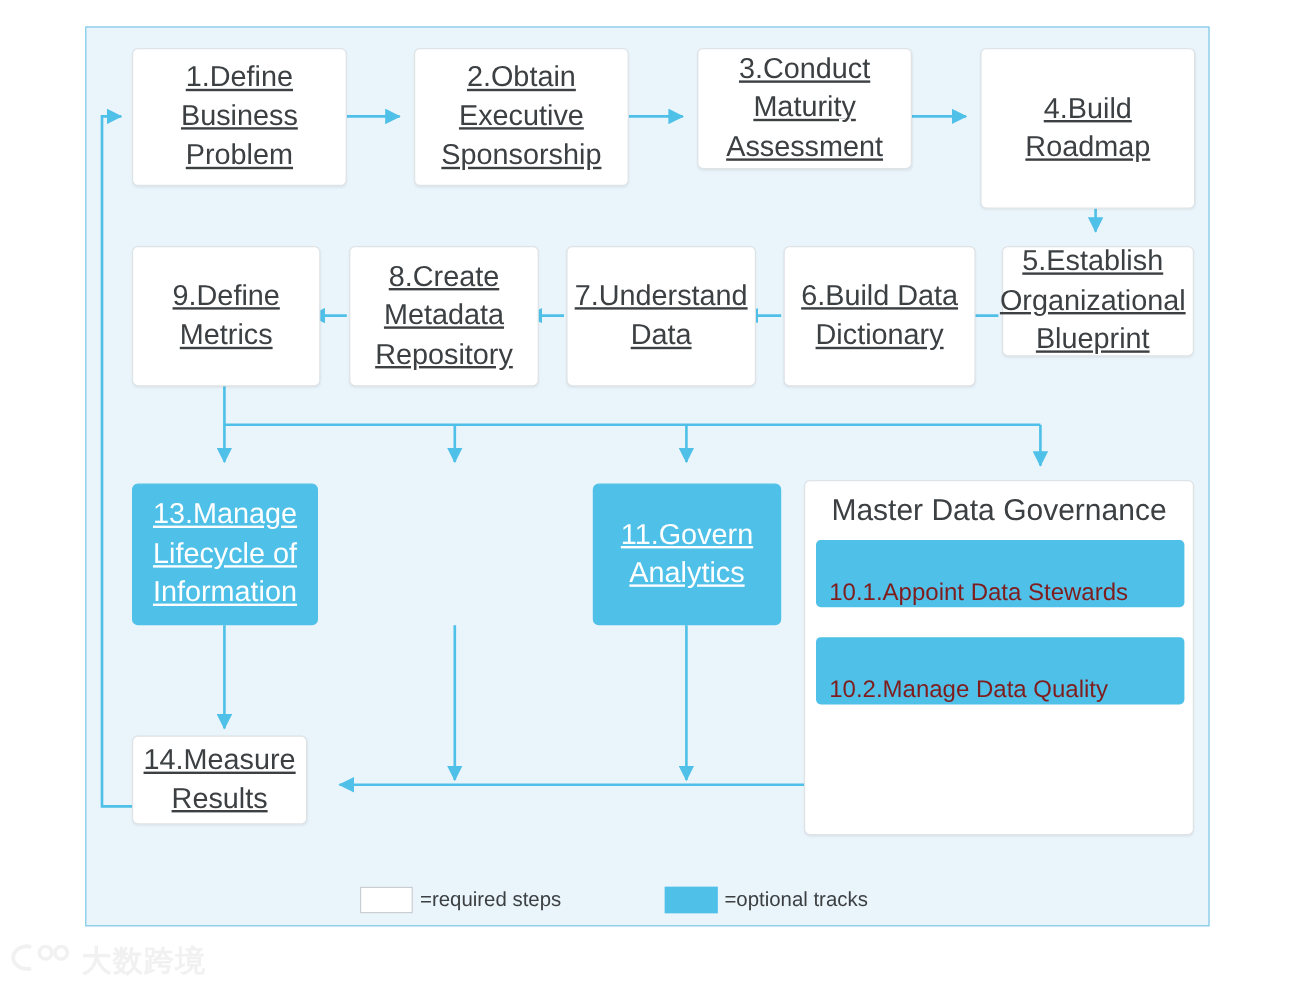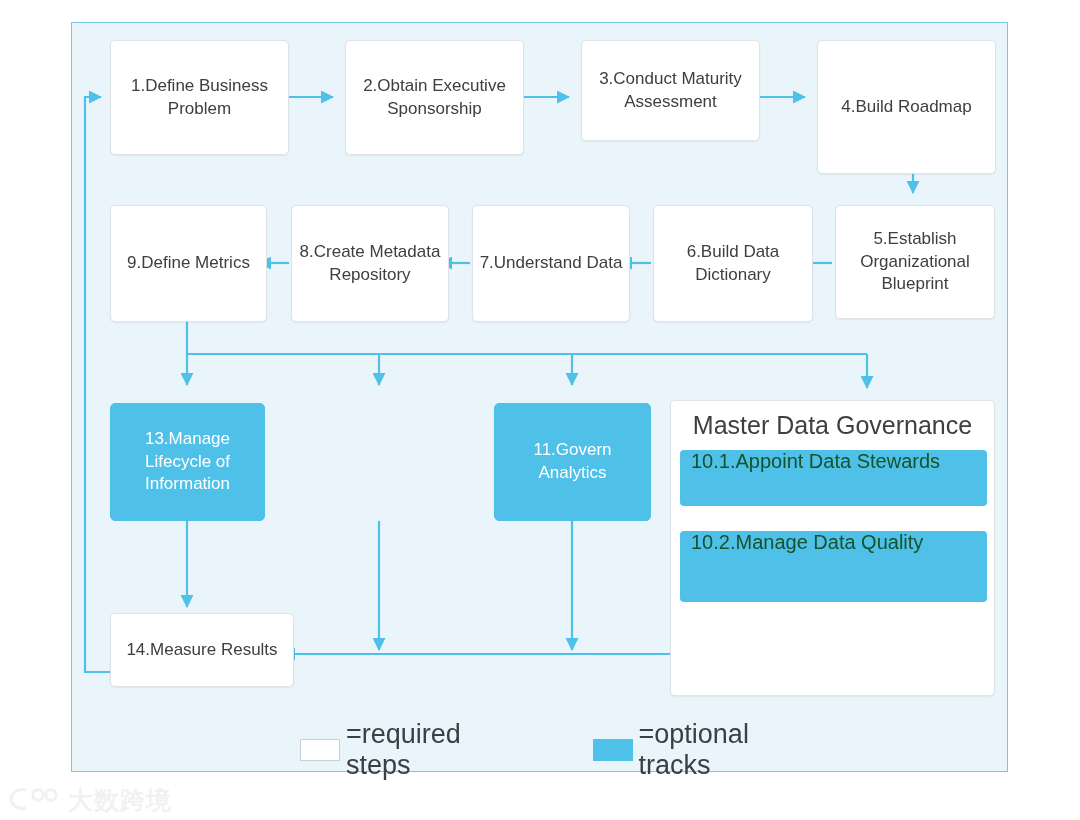--- a/index.html
+++ b/index.html
@@ -23,26 +23,27 @@
     height: 750px;
     background: #eaf4fb;
     border: 1.5px solid #79c7e8;
     box-sizing: border-box;
   }
   .node {
     position: absolute;
     box-sizing: border-box;
     display: flex;
     align-items: center;
-    justify-content: center;
+    justify-content: flex-end;
     text-align: center;
     border-radius: 5px;
-    font-size: 17px;
+    font-size: 24px;
     line-height: 1.35;
     z-index: 4;
+    text-decoration: underline;
   }
   .node.white {
     background: #ffffff;
     border: 1px solid #dfe3e6;
     color: #3c4043;
     box-shadow: 0 1px 2px rgba(0,0,0,0.06);
   }
   .node.blue {
     background: #4fc0e8;
     border: 1px solid #4fc0e8;
@@ -69,24 +70,24 @@
     text-align: center;
     font-size: 25px;
     color: #3c4043;
   }
   .mdg-item {
     position: absolute;
     left: 9px;
     width: 307px;
     background: #4fc0e8;
     border-radius: 4px;
-    color: #14532d;
+    color: #7f1d1d;
     font-size: 20px;
     display: flex;
-    align-items: flex-start;
+    align-items: flex-end;
     box-sizing: border-box;
     padding-left: 11px;
   }
   .mdg-item.two-line { line-height: 1.12; }
 
   svg#wires {
     position: absolute;
     left: 0; top: 0;
     width: 1080px; height: 820px;
     z-index: 2;
@@ -95,21 +96,21 @@
 
   #legend {
     position: absolute;
     left: 300px;
     top: 731px;
     width: 510px;
     height: 38px;
     display: flex;
     align-items: center;
     z-index: 5;
-    font-size: 27px;
+    font-size: 17px;
     color: #3c4043;
   }
   .legend-group { display: flex; align-items: center; }
   .swatch {
     width: 44px; height: 22px;
     box-sizing: border-box;
     margin-right: 6px;
   }
   .swatch.white { background: #ffffff; border: 1px solid #c9ced2; }
   .swatch.blue  { background: #4fc0e8; border: 1px solid #4fc0e8; }
@@ -204,42 +205,42 @@
   </div>
   <div class="node white" style="left:291px;top:205px;width:158px;height:117px;">
     <span>8.Create Metadata Repository</span>
   </div>
   <div class="node white" style="left:472px;top:205px;width:158px;height:117px;">
     <span>7.Understand Data</span>
   </div>
   <div class="node white" style="left:653px;top:205px;width:160px;height:117px;">
     <span>6.Build Data Dictionary</span>
   </div>
-  <div class="node white" style="left:835px;top:205px;width:160px;height:114px;">
+  <div class="node white" style="left:835px;top:205px;width:160px;height:92px;">
     <span>5.Establish Organizational Blueprint</span>
   </div>
 
   <div class="node blue" style="left:110px;top:403px;width:155px;height:118px;">
     <span>13.Manage Lifecycle of Information</span>
   </div>
   <div class="node blue" style="left:494px;top:403px;width:157px;height:118px;">
     <span>11.Govern Analytics</span>
   </div>
 
   <div id="mdg-panel">
     <div id="mdg-title">Master Data Governance</div>
     <div class="mdg-item" style="top:49px;height:56px;">
       <span>10.1.Appoint Data Stewards</span>
     </div>
-    <div class="mdg-item" style="top:130px;height:71px;">
+    <div class="mdg-item" style="top:130px;height:56px;">
       <span>10.2.Manage Data Quality</span>
     </div>
   </div>
 
-  <div class="node white" style="left:110px;top:613px;width:184px;height:74px;">
+  <div class="node white" style="left:110px;top:613px;width:146px;height:74px;">
     <span>14.Measure Results</span>
   </div>
 
   <div id="legend">
     <div class="legend-group">
       <div class="swatch white"></div>
       <div>=required steps</div>
     </div>
     <div class="legend-gap"></div>
     <div class="legend-group">

